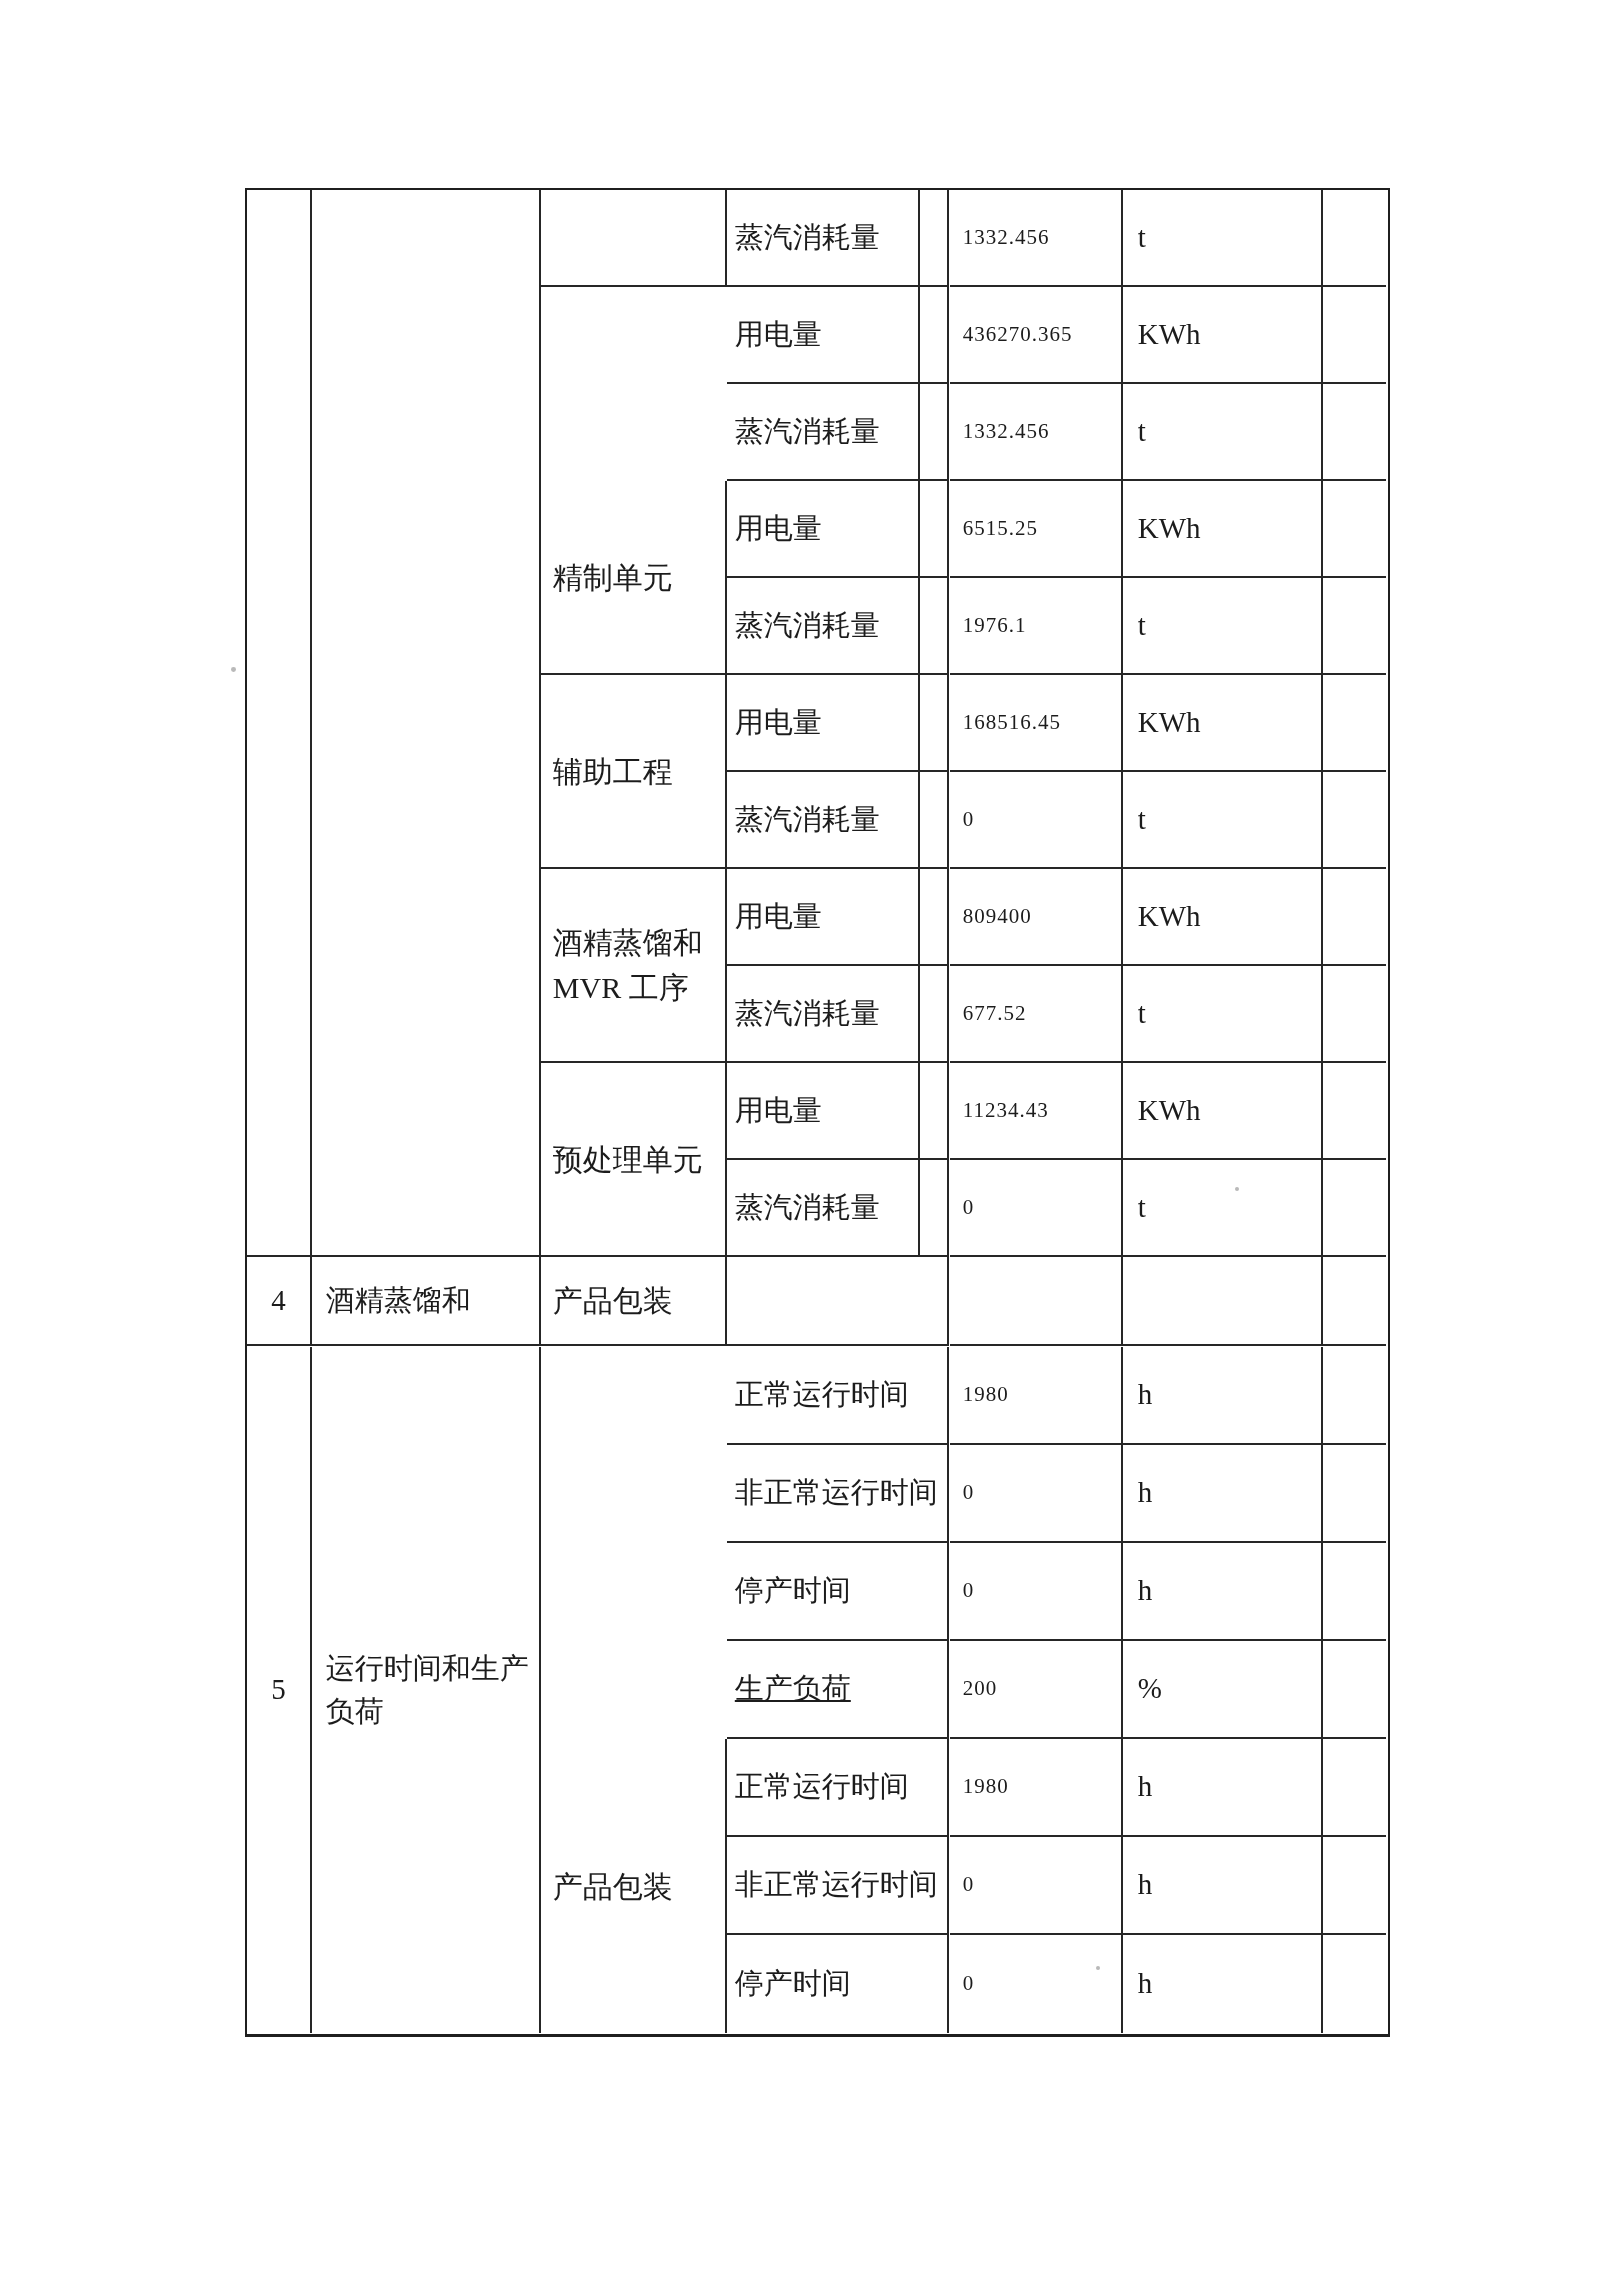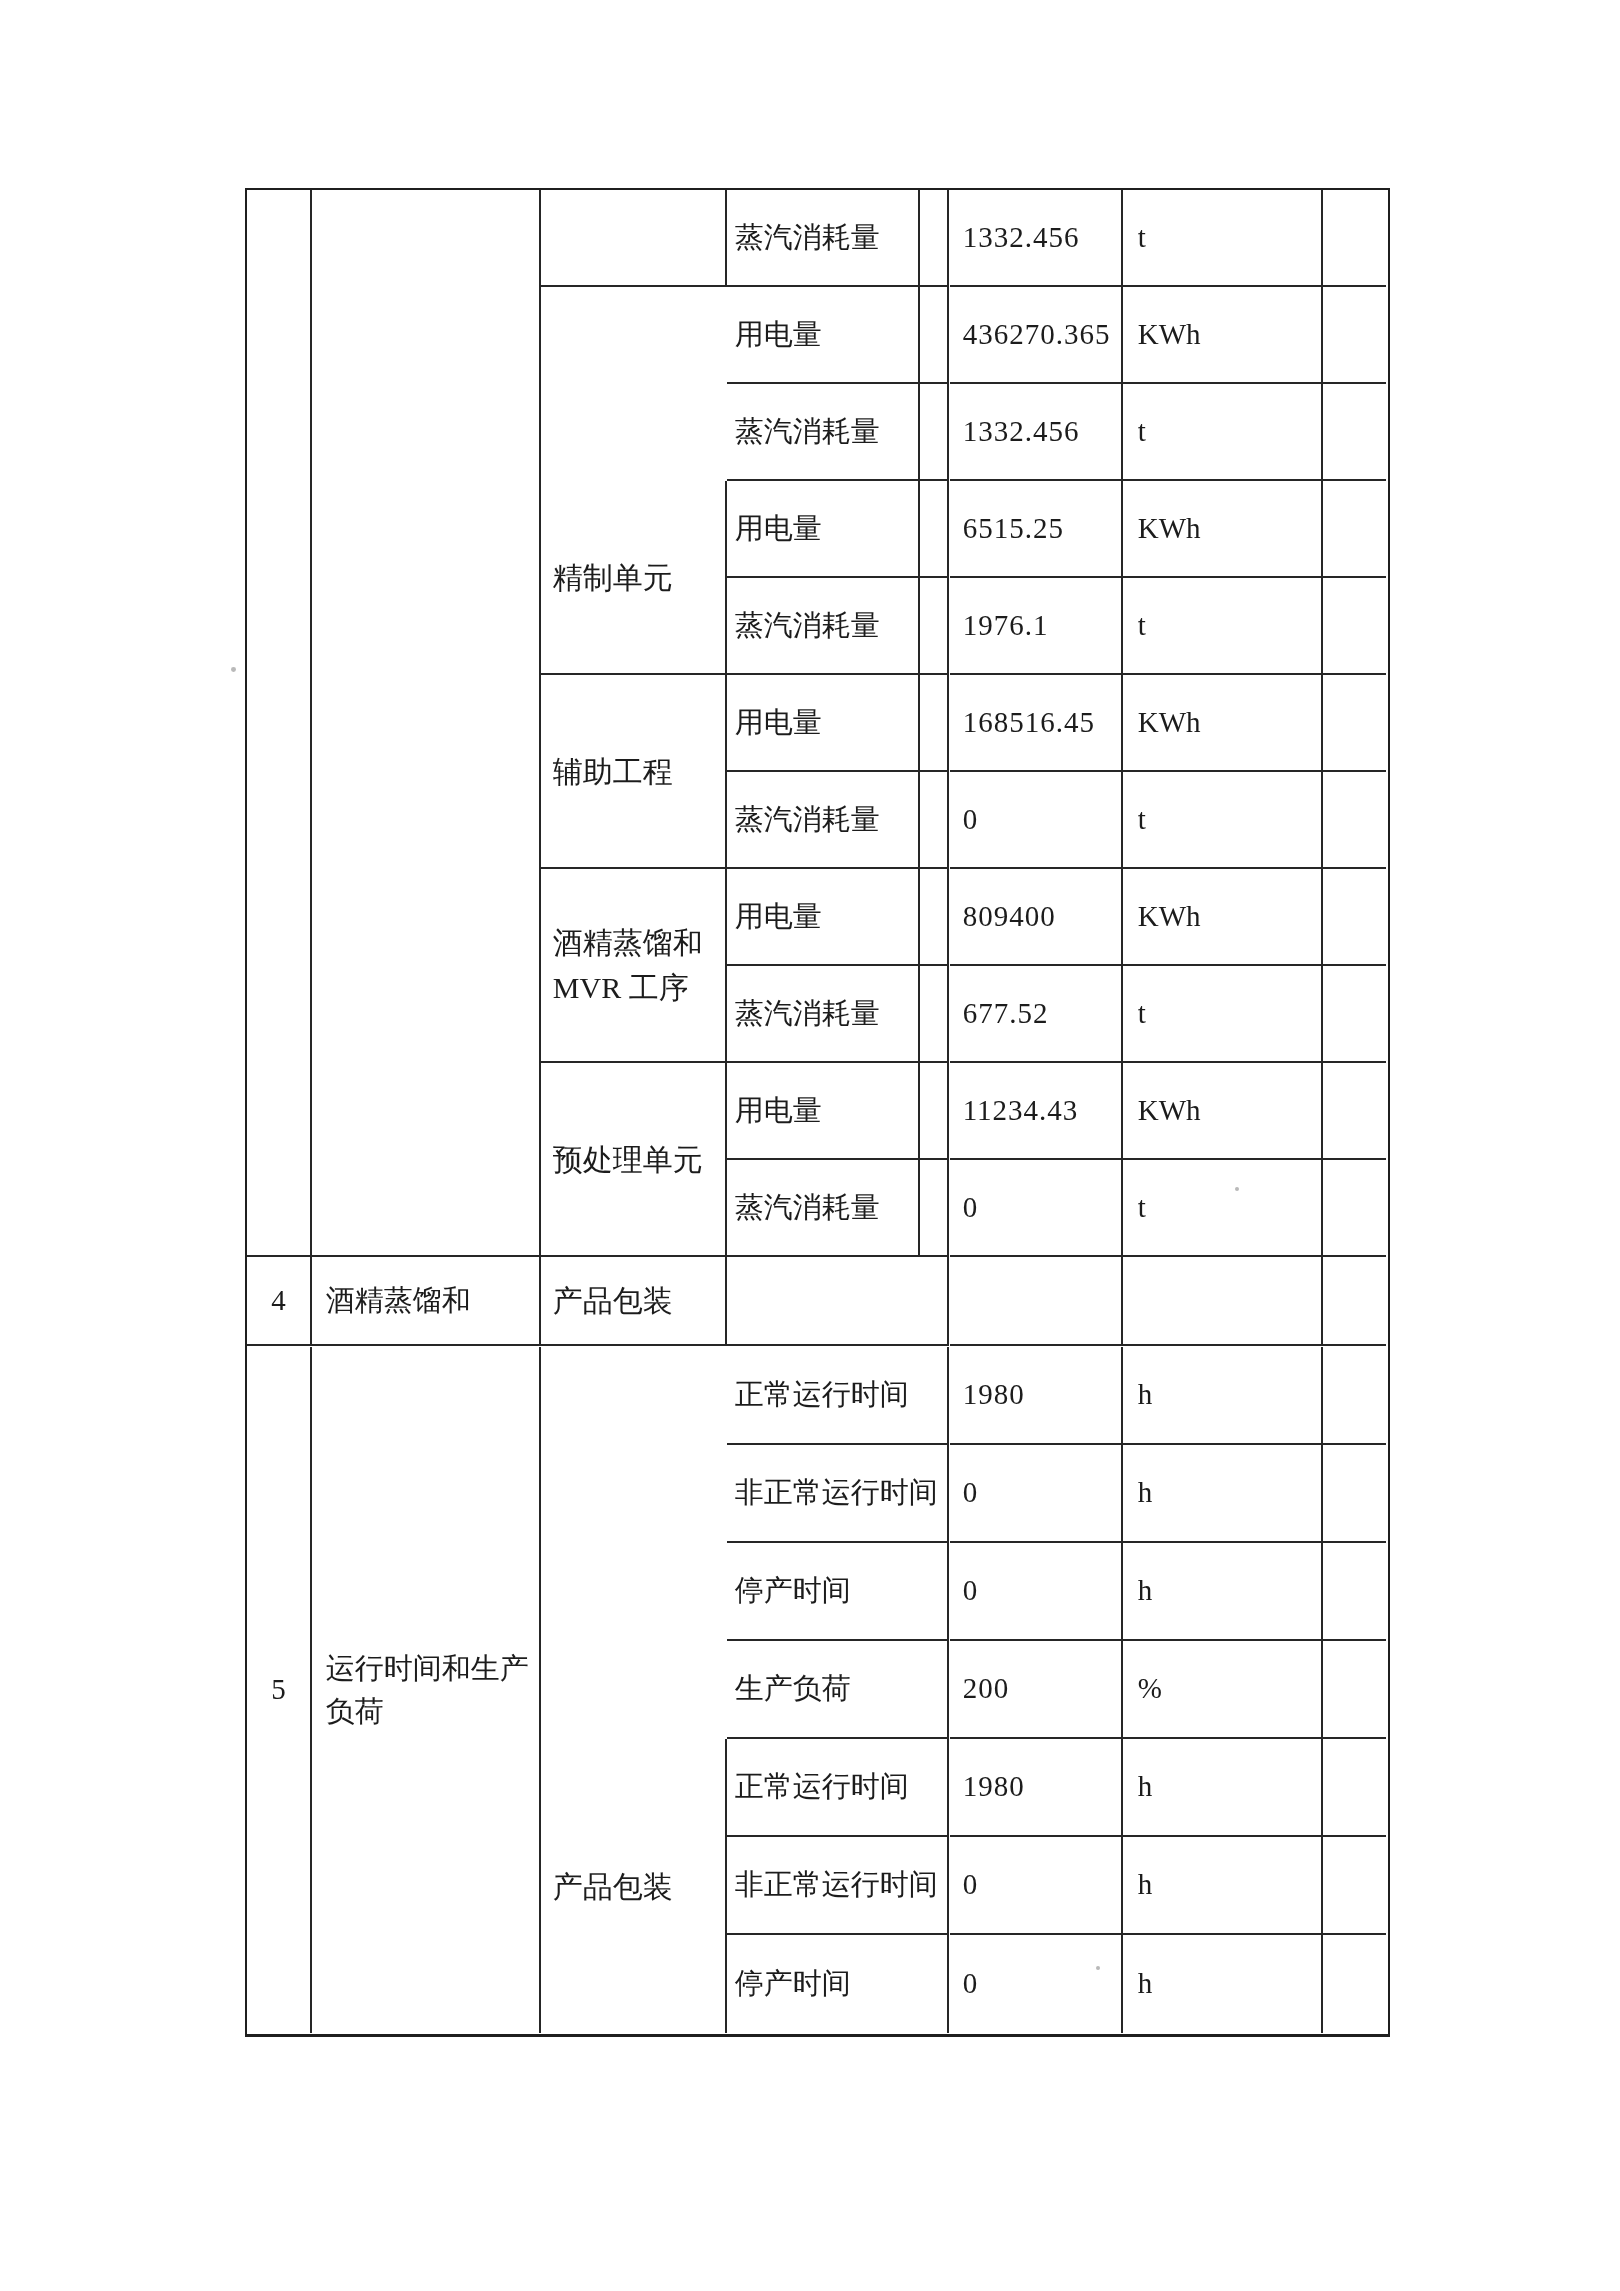--- a/index.html
+++ b/index.html
@@ -30,21 +30,21 @@
     font-size:30px;
     line-height:1.5;
     white-space:pre-line;
   }
   .nr{border-right:none;}
   .nb{border-bottom:none;}
   .ctr{justify-content:center;}
   .cat{padding-left:13.7px;font-size:29px;}
   .name{padding-left:11.8px;}
   .param{padding-left:7.8px;font-size:29px;white-space:nowrap;}
-  .val{padding-left:12.7px;font-size:29px;letter-spacing:1px;white-space:nowrap;}
+  .val{padding-left:12.7px;font-size:21px;letter-spacing:1px;white-space:nowrap;}
   .unit{padding-left:14.7px;font-size:29px;white-space:nowrap;}
   .numcell{font-size:29px;}
   .speck{position:absolute;background:#b9b9b9;border-radius:50%;}
 </style>
 </head>
 <body>
 
 <div class="page">
   <div class="tbl">
 
@@ -145,21 +145,21 @@
     <div class="c param" style="left:480px;top:1255px;width:222px;height:98px;">非正常运行时间</div>
     <div class="c val" style="left:703px;top:1255px;width:173px;height:98px;">0</div>
     <div class="c unit" style="left:876px;top:1255px;width:200px;height:98px;">h</div>
     <div class="c nr" style="left:1076px;top:1255px;width:63px;height:98px;"></div>
 
     <div class="c param" style="left:480px;top:1353px;width:222px;height:98px;">停产时间</div>
     <div class="c val" style="left:703px;top:1353px;width:173px;height:98px;">0</div>
     <div class="c unit" style="left:876px;top:1353px;width:200px;height:98px;">h</div>
     <div class="c nr" style="left:1076px;top:1353px;width:63px;height:98px;"></div>
 
-    <div class="c param" style="left:480px;top:1451px;width:222px;height:98px;">生产负荷</div>
+    <div class="c param" style="left:480px;top:1451px;width:222px;height:98px;text-decoration:underline;">生产负荷</div>
     <div class="c val" style="left:703px;top:1451px;width:173px;height:98px;">200</div>
     <div class="c unit" style="left:876px;top:1451px;width:200px;height:98px;">%</div>
     <div class="c nr" style="left:1076px;top:1451px;width:63px;height:98px;"></div>
 
     <div class="c param" style="left:480px;top:1549px;width:222px;height:98px;">正常运行时间</div>
     <div class="c val" style="left:703px;top:1549px;width:173px;height:98px;">1980</div>
     <div class="c unit" style="left:876px;top:1549px;width:200px;height:98px;">h</div>
     <div class="c nr" style="left:1076px;top:1549px;width:63px;height:98px;"></div>
 
     <div class="c param" style="left:480px;top:1647px;width:222px;height:98px;">非正常运行时间</div>

